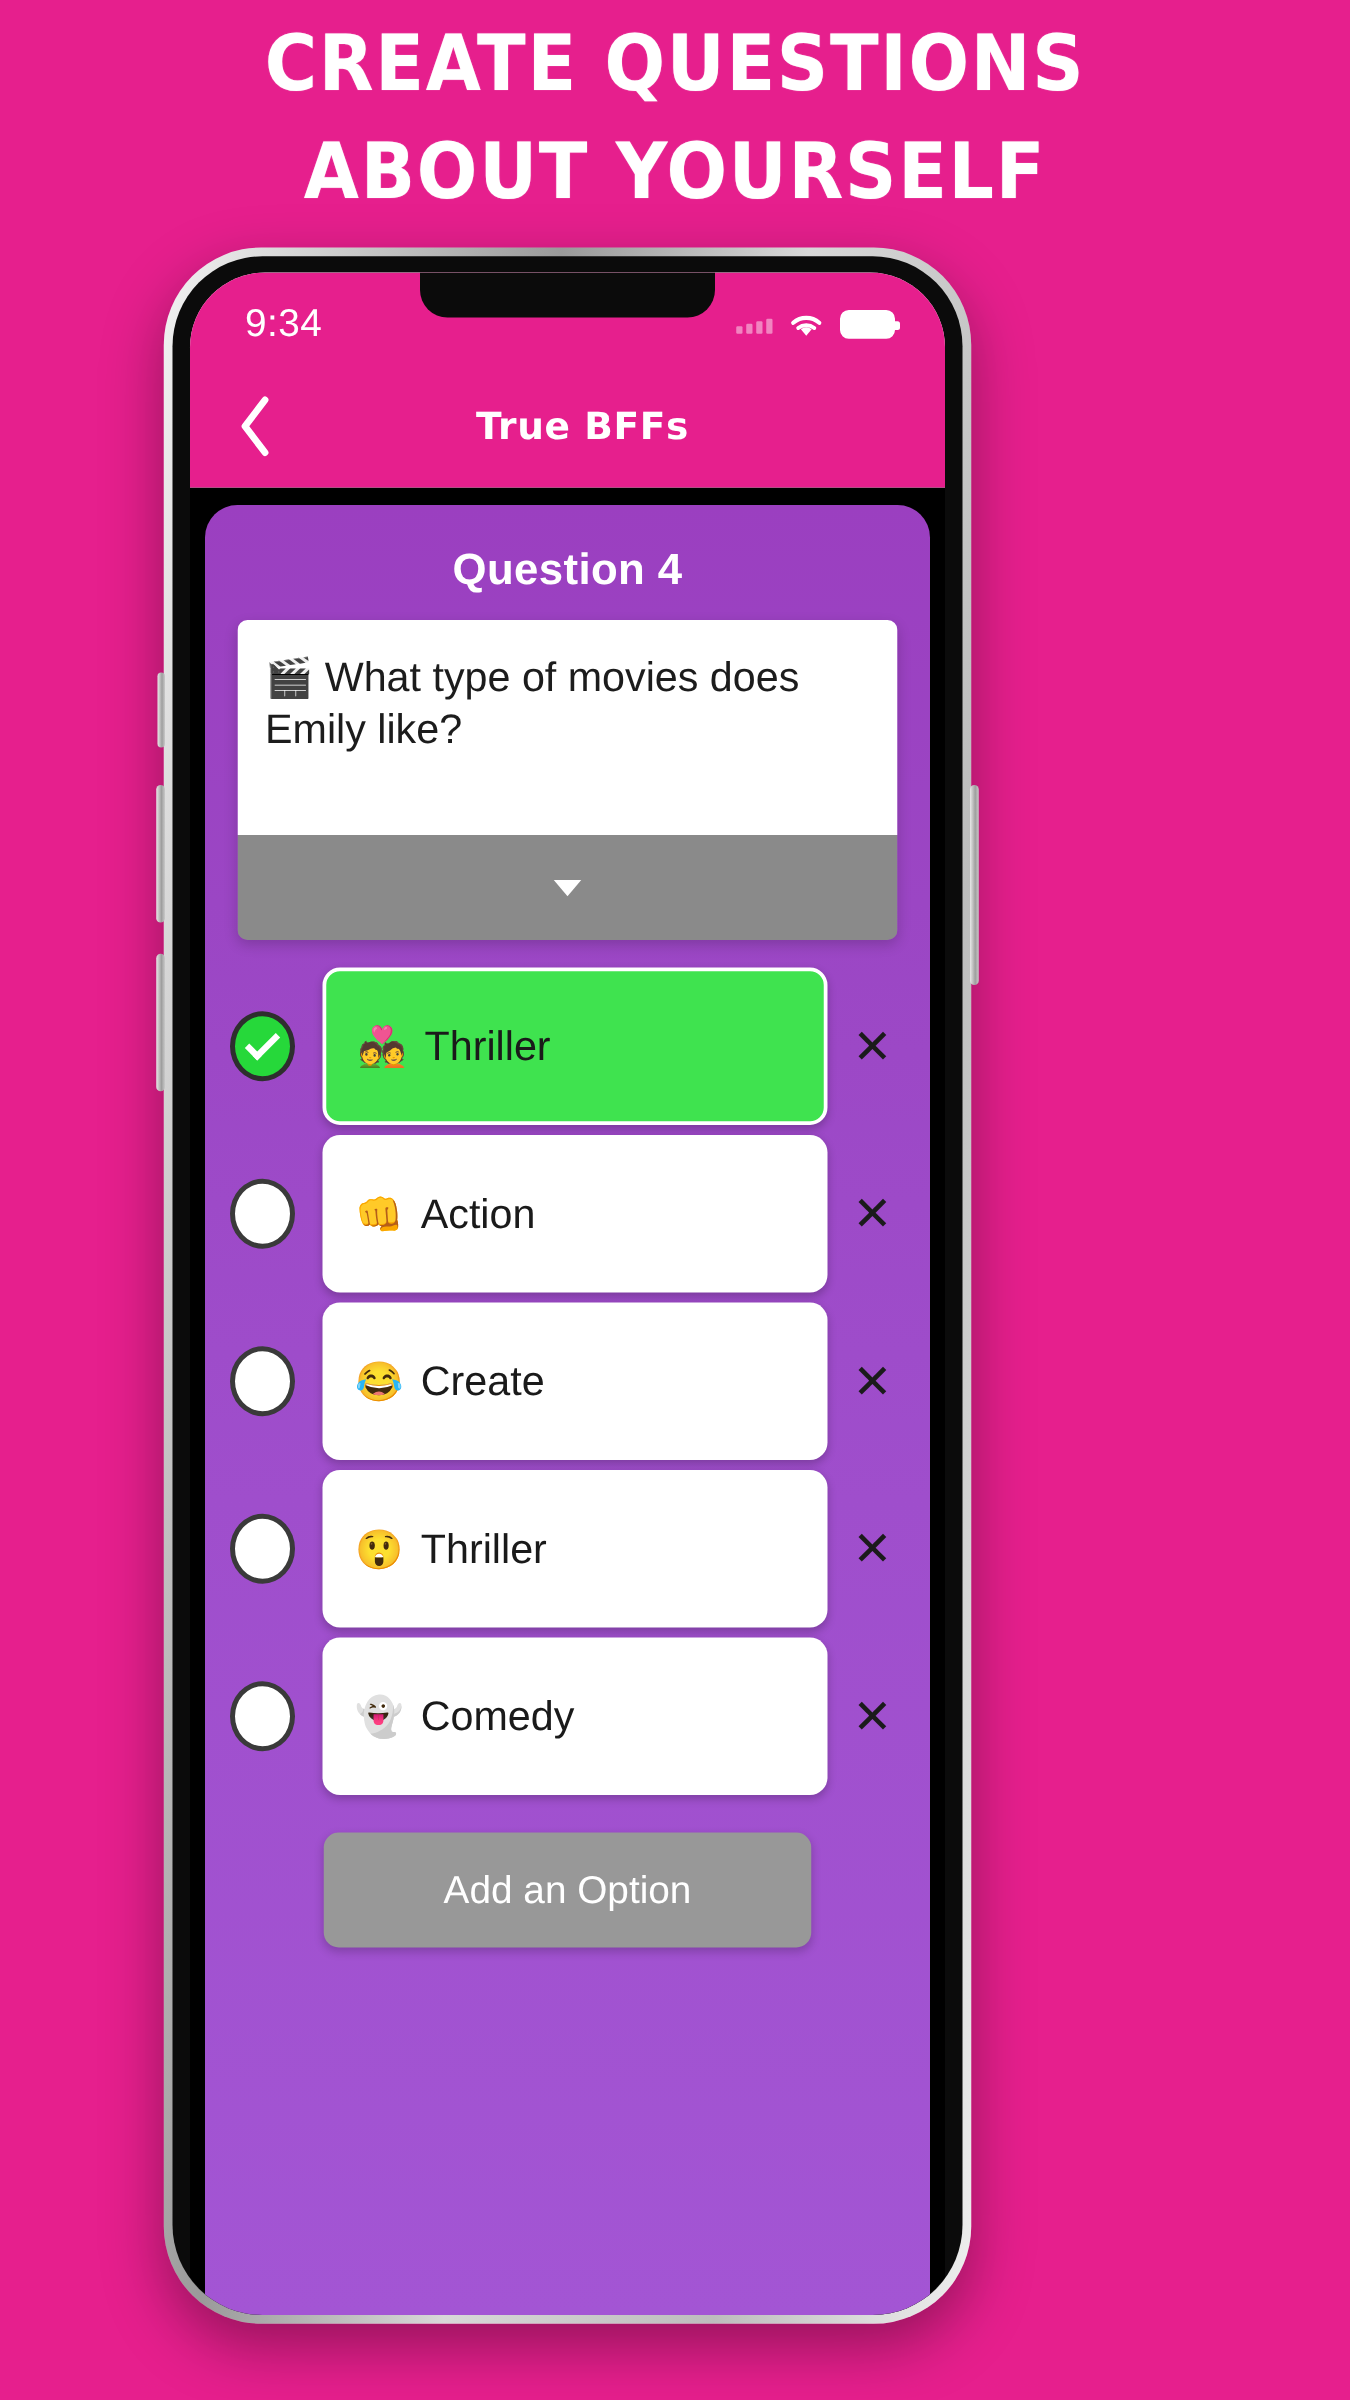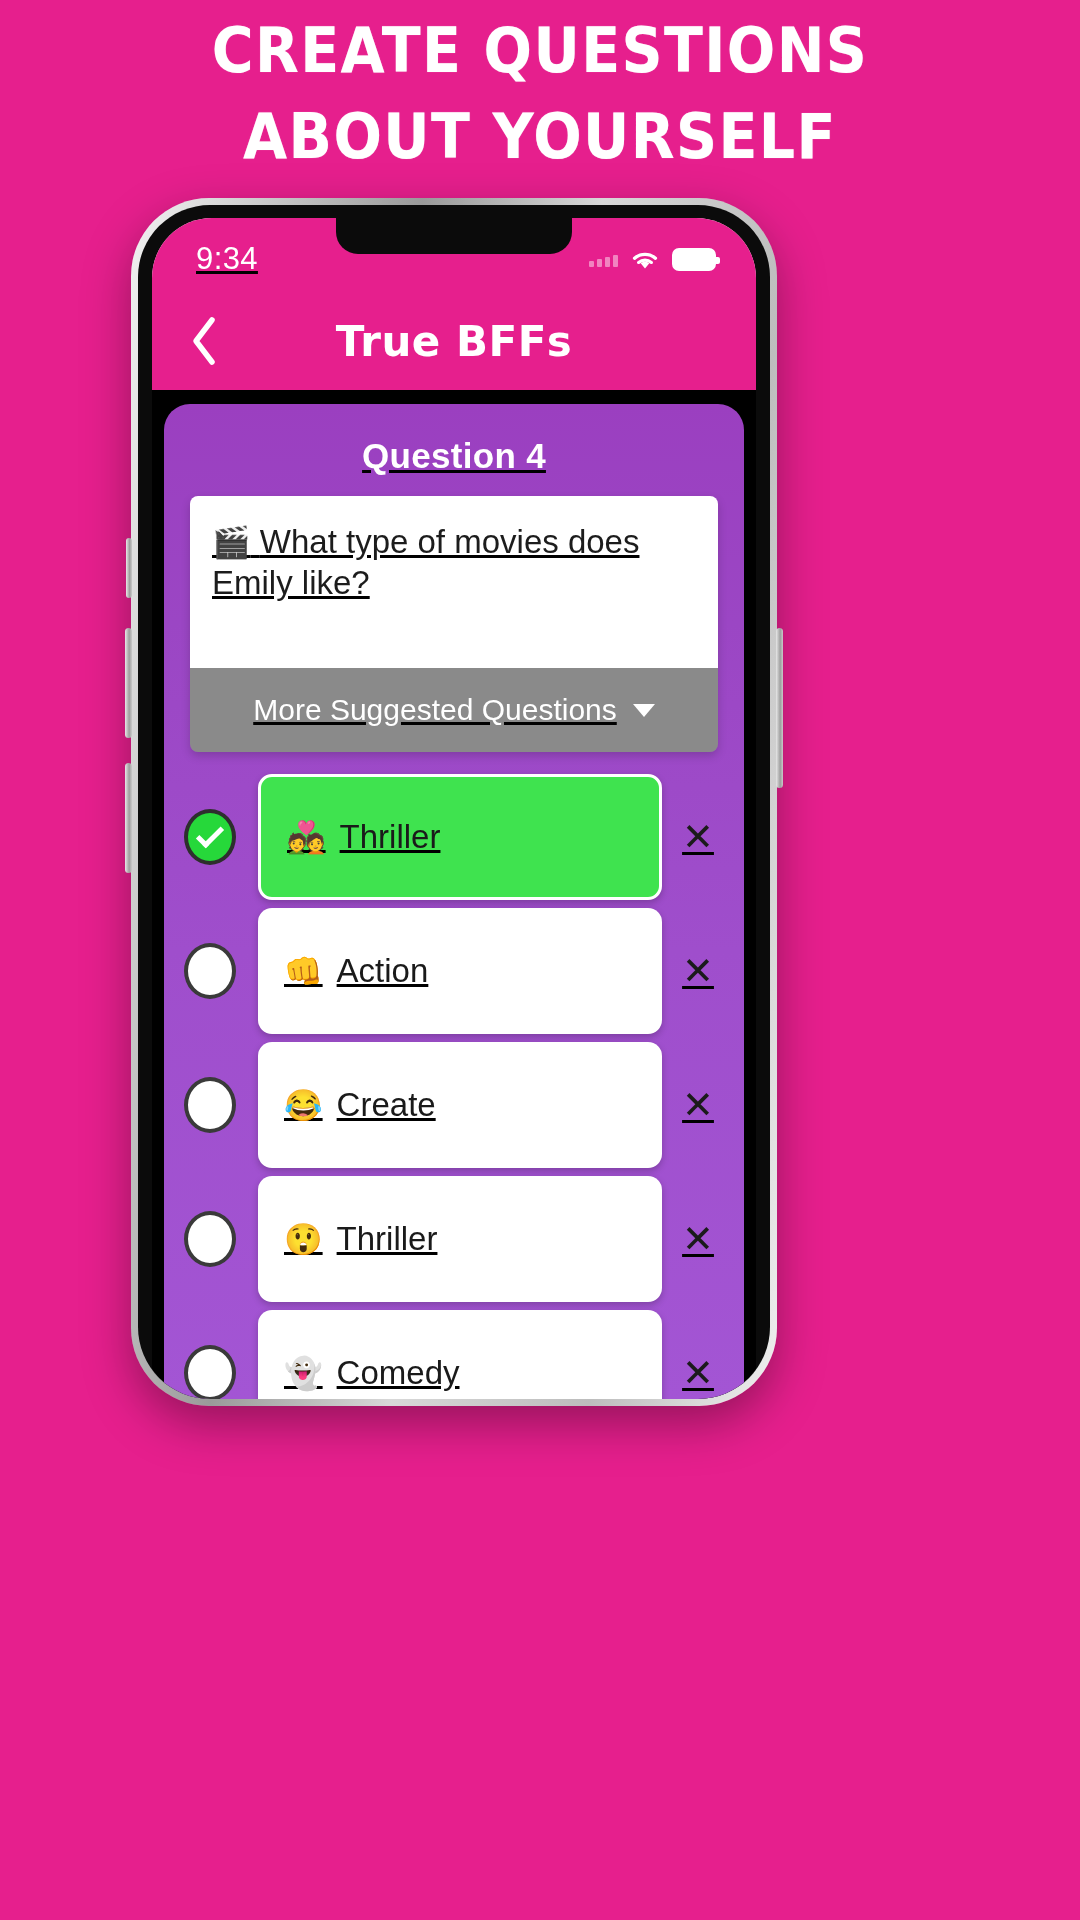--- a/index.html
+++ b/index.html
@@ -34,26 +34,25 @@
     text-shadow: 0 0 1px rgba(255,255,255,0.45);
     padding: 0 120px;
   }
 
   
   .device {
     position: absolute;
     left: 131px;
     top: 198px;
     width: 646px;
-    height: 1208px;
+    height: 1661px;
     border-radius: 78px;
     background: linear-gradient(100deg, #f2f2f2 0%, #cfcfcf 14%, #9a9a9a 34%, #d8d8d8 55%, #bdbdbd 78%, #efefef 100%);
     padding: 7px;
     box-shadow: 0 18px 48px rgba(0,0,0,0.35);
-    text-decoration: underline;
   }
 
   .device-inner {
     width: 100%;
     height: 100%;
     border-radius: 72px;
     background: #0b0b0b;
     padding: 13px 14px 0 14px;
     overflow: hidden;
     position: relative;
@@ -169,27 +168,27 @@
     width: 44px;
     height: 56px;
     display: flex;
     align-items: center;
     flex: 0 0 auto;
     cursor: pointer;
   }
 
   .app-title {
     position: absolute;
-    left: 0;
+    left: 12px;
     width: 100%;
     text-align: center;
     color: #ffffff;
     font-family: "DejaVu Sans", sans-serif;
     font-weight: 900;
-    font-size: 42px;
+    font-size: 30px;
     letter-spacing: 0.5px;
     pointer-events: none;
   }
 
   
   .app-body {
     background: #000000;
     height: calc(100% - 172px);
     padding: 14px 12px 0 12px;
     overflow: hidden;
@@ -397,21 +396,20 @@
         <div class="question-card">
 
           <div class="question-number">Question 4</div>
 
           <div class="question-input-wrap">
             <div class="question-input">
               <span class="question-emoji">🎬</span>
               <span>What type of movies does Emily like?</span>
             </div>
             <div class="suggested-bar">
-              <span>More Suggested Questions</span>
               <span class="caret-down"></span>
             </div>
           </div>
 
           <div class="options-list">
 
             <div class="option-row">
               <div class="radio selected">
                 <span class="check-mark"></span>
               </div>

